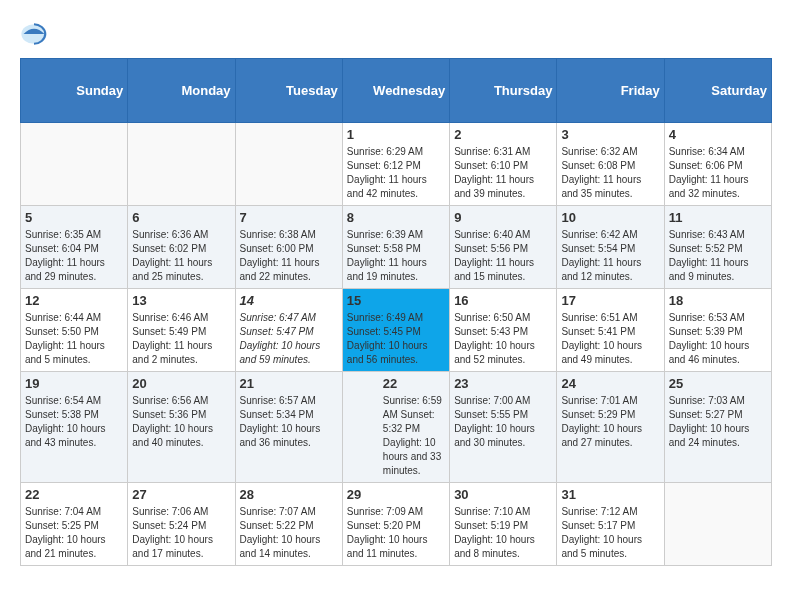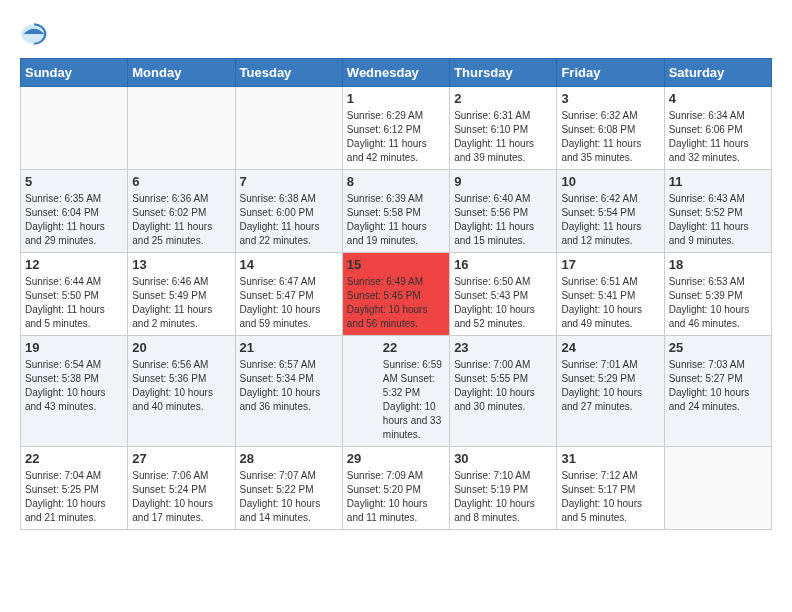--- a/index.html
+++ b/index.html
@@ -47,22 +47,22 @@
       color: #555;
     }
     .calendar {
       width: 100%;
       border-collapse: collapse;
       font-size: 11px;
     }
     .calendar th {
       background: #3a7abf;
       color: #fff;
-      padding: 6px 4px;
-      text-align: left;
+      padding: 24px 4px;
+      text-align: right;
       font-size: 13px;
       border: 1px solid #2a6aaf;
     }
     .calendar td {
       border: 1px solid #ccc;
       vertical-align: top;
       padding: 4px;
       width: calc(100% / 7);
       min-height: 80px;
     }
@@ -210,28 +210,28 @@
 Daylight: 11 hours
 and 5 minutes.</div>
         </td>
         <td style="background-color: rgb(255, 255, 255); margin-left: 8px;">
           <div class="day-num">13</div>
           <div class="day-info">Sunrise: 6:46 AM
 Sunset: 5:49 PM
 Daylight: 11 hours
 and 2 minutes.</div>
         </td>
-        <td style="background-color: rgb(255, 255, 255);">
+        <td style="background-color: rgb(255, 255, 255); font-style: italic;">
           <div class="day-num">14</div>
           <div class="day-info">Sunrise: 6:47 AM
 Sunset: 5:47 PM
 Daylight: 10 hours
 and 59 minutes.</div>
         </td>
-        <td style="background-color: #ef4444;">
+        <td style="background-color: #0ea5e9;">
           <div class="day-num">15</div>
           <div class="day-info">Sunrise: 6:49 AM
 Sunset: 5:45 PM
 Daylight: 10 hours
 and 56 minutes.</div>
         </td>
         <td style="background-color: rgb(255, 255, 255);">
           <div class="day-num">16</div>
           <div class="day-info">Sunrise: 6:50 AM
 Sunset: 5:43 PM

